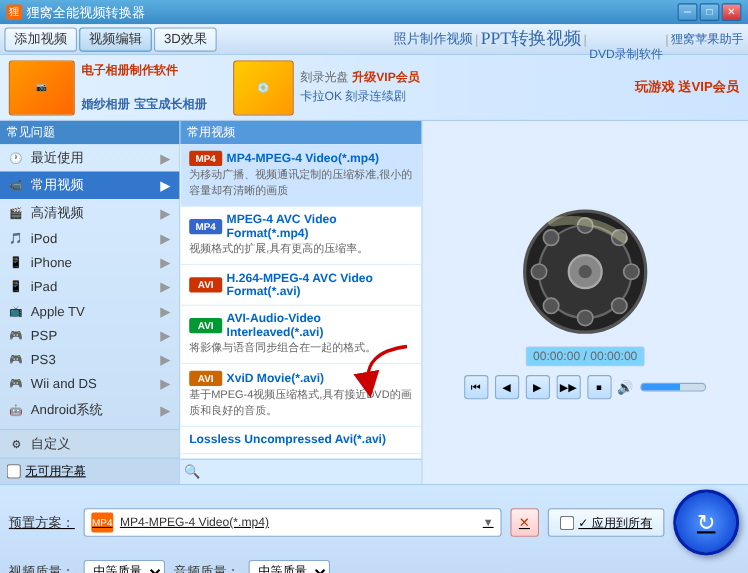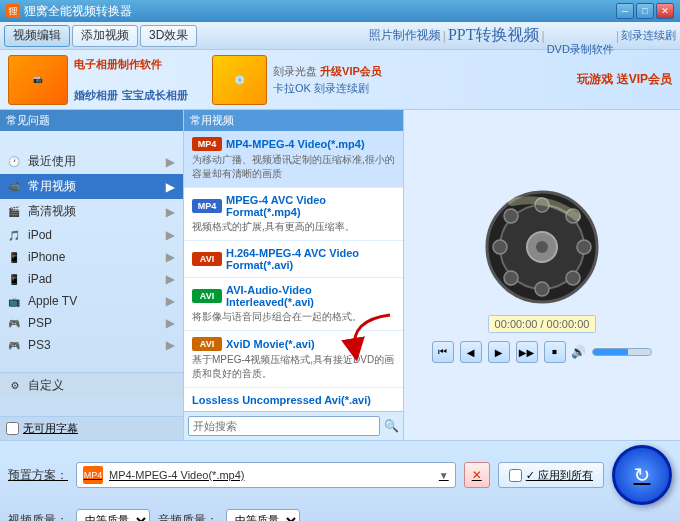--- a/index.html
+++ b/index.html
@@ -85,26 +85,25 @@
       font-size: 12px;
       font-weight: bold;
     }
 
     .main-area {
       display: flex;
       height: 330px;
     }
 
     .left-panel {
-      width: 184px;
+      width: 164px;
       background: linear-gradient(to bottom, #d8ecff, #c5ddf5);
       border-right: 1px solid #aaccee;
       display: flex;
       flex-direction: column;
-      gap: 18px;
     }
     .left-top {
       background: #4488cc;
       color: white;
       padding: 3px 6px;
       font-size: 11px;
       display: flex;
       align-items: center;
       gap: 4px;
     }
@@ -200,21 +199,21 @@
       background: #e0eeff;
       display: flex;
       flex-direction: column;
       align-items: center;
       justify-content: center;
       gap: 8px;
       padding: 8px;
     }
     .time-display {
       font-size: 11px; color: #666;
-      background: #fef9c3;
+      background: #7dd3fc;
       padding: 2px 6px;
       border: 1px solid #aaccee;
       border-radius: 2px;
     }
     .player-controls {
       display: flex; align-items: center; gap: 6px;
     }
     .ctrl-btn {
       width: 22px; height: 22px;
       background: linear-gradient(to bottom, #ddeeff, #bbddff);
@@ -321,31 +320,31 @@
     <span>狸窝全能视频转换器</span>
   </div>
   <div class="title-controls">
     <div class="title-btn">─</div>
     <div class="title-btn">□</div>
     <div class="title-btn" style="background:linear-gradient(to bottom,#ff8888,#cc3333);">✕</div>
   </div>
 </div>
 
 <div class="toolbar">
+  <button class="toolbar-btn">添加视频</button>
   <button class="toolbar-btn active">视频编辑</button>
-  <button class="toolbar-btn">添加视频</button>
   <button class="toolbar-btn">3D效果</button>
   <div style="flex:1"></div>
   <span style="color:#3366aa;font-size:12px;cursor:pointer;">照片制作视频</span>
   <span style="color:#aaa;">|</span>
   <span style="color:#3366aa;font-size:16px;cursor:pointer;font-family:Liberation Serif, serif;">PPT转换视频</span>
   <span style="color:#aaa;">|</span>
   <span style="color:#3366aa;font-size:11px;cursor:pointer;margin-top:28px;">DVD录制软件</span>
   <span style="color:#aaa;">|</span>
-  <span style="color:#3366aa;font-size:11px;cursor:pointer;">刻录连续剧</span>
+  <span style="color:#3366aa;font-size:11px;cursor:pointer;">狸窝苹果助手</span>
 </div>
 
 <div class="ads-bar">
   <div class="ad-block">
     <div class="ad-img1">
       <div style="font-size:8px;color:white;">📷</div>
     </div>
     <div class="ad-text">
       <div style="color:#cc3300;font-weight:bold;cursor:pointer;">电子相册制作软件</div>
       <div style="display:flex;gap:4px;margin-top:14px;font-weight:bold;">
@@ -498,21 +497,20 @@
 
     <svg style="position:absolute;bottom:75px;right:8px;width:55px;height:55px;pointer-events:none;" viewBox="0 0 55 55">
       <defs>
         <marker id="arrowhead" markerWidth="8" markerHeight="8" refX="4" refY="4" orient="auto">
           <polygon points="0 0, 8 4, 0 8" fill="#cc0000"></polygon>
         </marker>
       </defs>
       <path d="M50,5 Q10,10 15,40" stroke="#cc0000" stroke-width="3" fill="none" marker-end="url(#arrowhead)"></path>
     </svg>
     <div class="search-bar">
-      <input type="text" class="search-input" placeholder="开始搜索" style="">
       <span style="color:#3366aa;font-size:12px;">🔍</span>
     </div>
   </div>
 
   <div class="right-panel">
 
     <svg width="120" height="120" viewBox="0 0 120 120">
       <circle cx="60" cy="60" r="55" fill="#222" stroke="#555" stroke-width="3"></circle>
       <circle cx="60" cy="60" r="42" fill="#333" stroke="#666" stroke-width="2"></circle>
       <circle cx="60" cy="60" r="15" fill="#888" stroke="#aaa" stroke-width="2"></circle>

